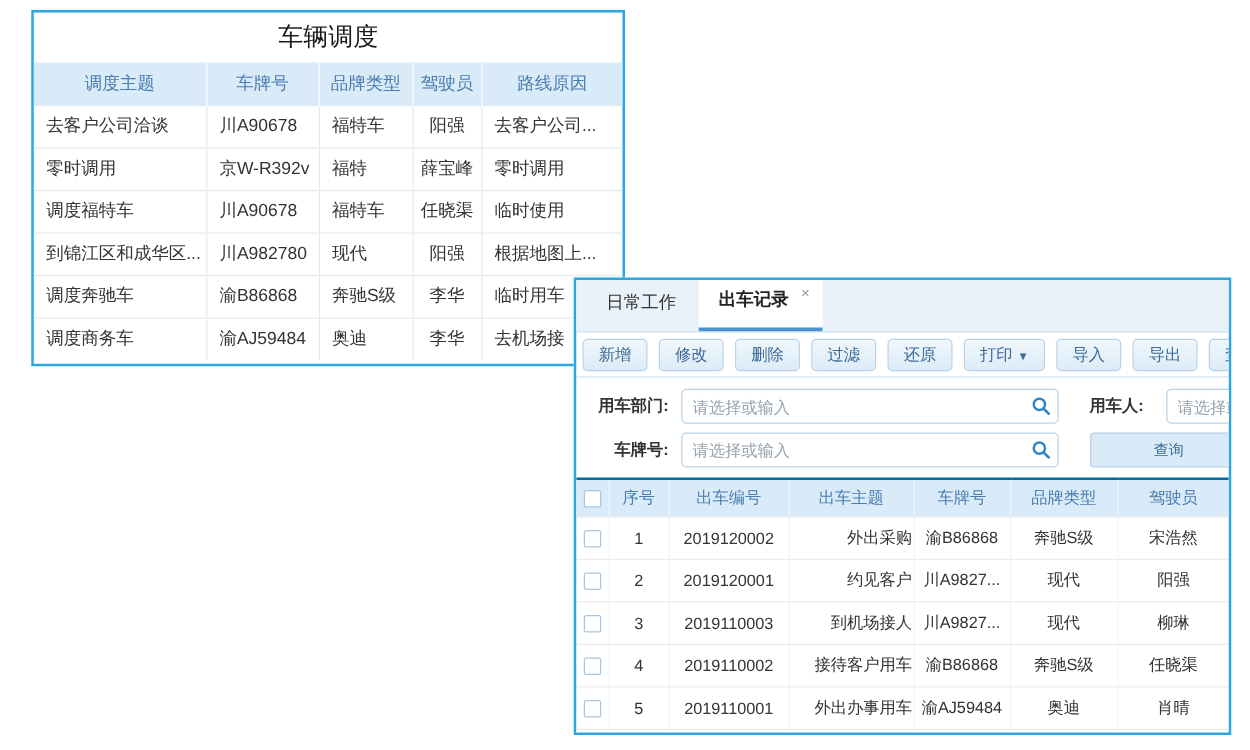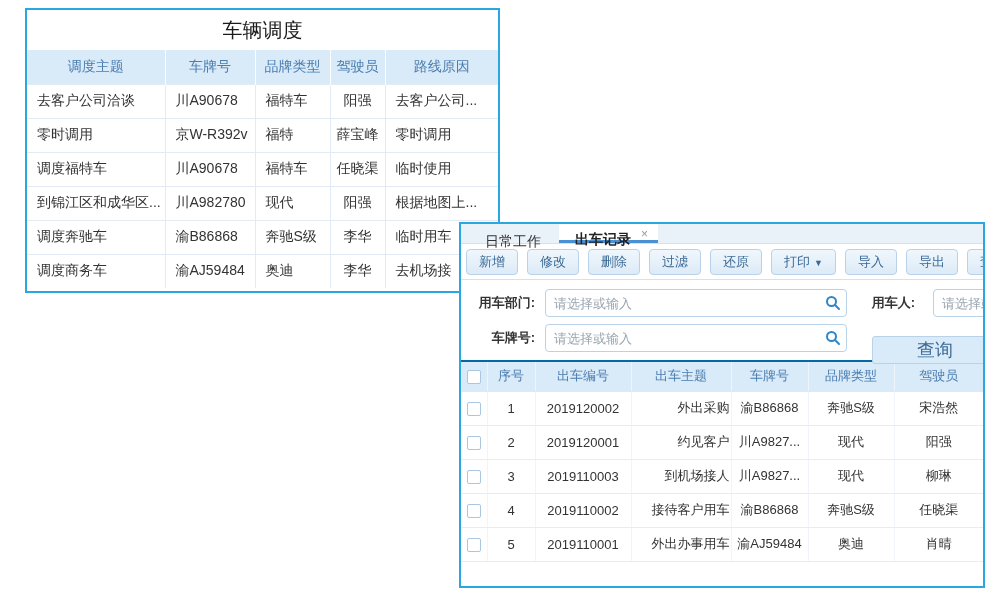--- a/index.html
+++ b/index.html
@@ -24,21 +24,21 @@
     white-space:nowrap; overflow:hidden; }
   #p1-table td + td { border-left:1px solid #e2ebf3;margin-left:36px; }
   #p1-table td.center { text-align:center; padding:0; }
   .link { color:#429ade; }
 
   
   #panel2 {
     position:absolute; left:459px; top:222px; width:526px; height:366px;
     background:#fff; border:2px solid #2aa7e0; overflow:hidden;
   }
-  .tabbar { height:20px; background:#e9f1f9; border-bottom:1px solid #d2e2ef;
+  .tabbar { height:42px; background:#e9f1f9; border-bottom:1px solid #d2e2ef;
     display:flex; padding-left:6px; }
   .tab { line-height:34px; padding:0 18px; font-size:14px; color:#333; }
   .tab.active { background:#fff; font-weight:bold; color:#222;
     border-bottom:3px solid #4a90d2; line-height:31px; padding:0 10px 0 16px; }
   .tab .close { color:#999; font-size:12px; margin-left:6px; font-weight:normal;
     position:relative; top:-6px; }
 
   .toolbar { height:36px; border-bottom:1px solid #cfe3f2; display:flex;
     align-items:center; padding:0 5px; gap:9px; }
   .tbtn { height:26px; padding:0 12px; background:linear-gradient(#f0f7fc,#dcebf7);
@@ -49,21 +49,21 @@
   .search-area { position:relative; height:80px; font-size:13px; }
   .s-label { position:absolute; width:66px; text-align:right; line-height:28px;
     font-weight:bold; color:#333; white-space:nowrap; }
   .s-input { position:absolute; height:28px; border:1px solid #b9d2e8;
     border-radius:4px; padding:0 26px 0 8px; font-size:13px; color:#333;
     font-family:inherit; outline:none; }
   .s-input::placeholder { color:#98a4ae; }
   .s-icon { position:absolute; width:16px; height:16px; }
   .query-btn { position:absolute; left:411px; top:44px; width:126px; height:28px;
     background:#d9eaf8; border:1px solid #b9d2e8; border-radius:3px; color:#3a6a96;
-    font-size:18px; font-family:inherit; cursor:pointer;margin-top:12px; }
+    font-size:12px; font-family:inherit; cursor:pointer; }
 
   #p2-table { width:522px; border-collapse:collapse; table-layout:fixed; font-size:13px; }
   #p2-table th { background:#d9eaf8; color:#4a7db0; font-weight:normal; height:30px;
     border-top:2px solid #0369a1; border-bottom:1px solid #e4e8ec; text-align:center; }
   #p2-table th + th { border-left:1px solid #eef4fa; }
   #p2-table td { height:34px; border-bottom:1px solid #ececec; text-align:center;
     color:#333; white-space:nowrap; overflow:hidden; }
   #p2-table td + td { border-left:1px solid #f1f5f9; }
   #p2-table td.left { text-align:right; padding-left:10px; }
   .cb { width:14px; height:14px; appearance:none; -webkit-appearance:none;

